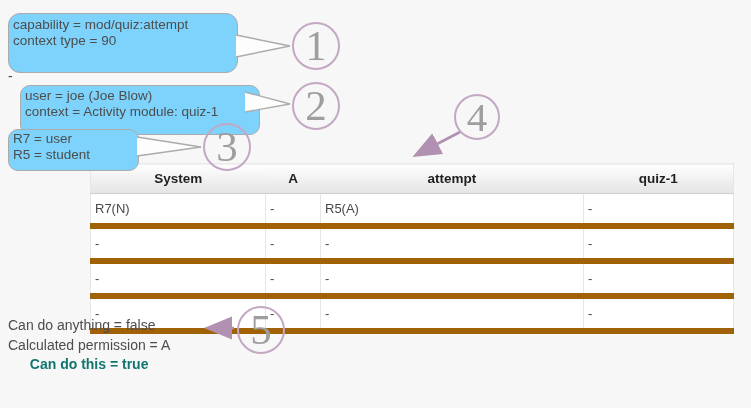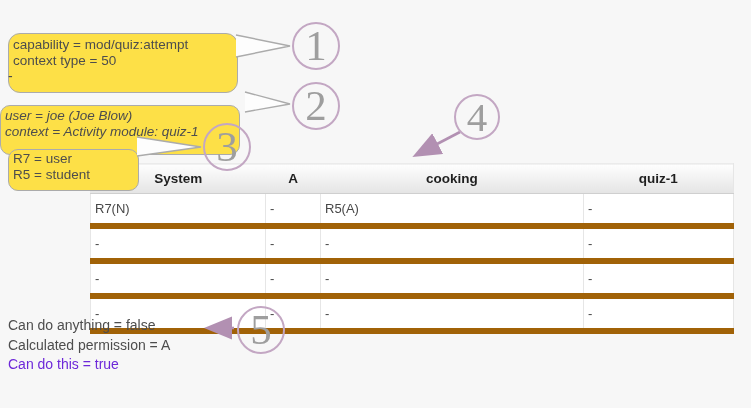--- a/index.html
+++ b/index.html
@@ -7,34 +7,33 @@
     width:751px;height:408px;position:relative;overflow:hidden;
     background:#f7f7f7;
     font-family:"Liberation Sans",sans-serif;
     color:#4d4d4d;
   }
   .stage{position:absolute;left:0;top:0;width:751px;height:408px;}
 
   
   .bubble{
     position:absolute;
-    background:#fde047;
+    background:#7dd3fc;
     border:1.5px solid #ababab;
     border-radius:12px;
     box-sizing:border-box;
     font-size:13.5px;
     line-height:16px;
     color:#4d4d4d;
     padding:3px 2px 0 4px;
     white-space:nowrap;
     z-index:2;
-    margin-top:20px;
   }
   .bubble-1{left:8px;top:13px;width:230px;height:60px;}
-  .bubble-2{left:0;top:85px;width:240px;height:50px;border-radius:10px;padding-top:2px;font-style:italic;}
+  .bubble-2{left:20px;top:85px;width:240px;height:50px;border-radius:10px;padding-top:2px;}
   .bubble-3{left:8px;top:129px;width:131px;height:42px;border-radius:10px;padding-top:1px;}
 
   
   .num-circle{
     position:absolute;
     width:48px;height:48px;
     border:2px solid #c3a7c3;
     border-radius:50%;
     box-sizing:border-box;
     text-align:center;
@@ -83,30 +82,30 @@
     text-align:left;vertical-align:middle;
     padding:0 0 0 4px;
     white-space:nowrap;
     margin-top:36px;
   }
   .perm-table th:last-child{border-right:1px solid #e6e6e6;}
   .col-system{width:175px;} .col-a{width:55px;} .col-cooking{width:263px;} .col-quiz{width:150px;}
 
   
   .summary{position:absolute;left:8px;top:316px;font-size:14px;line-height:19.5px;color:#4d4d4d;z-index:2;white-space:nowrap;}
-  .summary .bold-line{font-weight:normal;color:#6d28d9;}
+  .summary .bold-line{font-weight:bold;color:#0f766e;text-align:center;}
 </style>
 </head>
 <body>
 
 <div class="stage">
 
   <div class="bubble bubble-1">
     <div>capability = mod/quiz:attempt</div>
-    <div>context type = 50</div>
+    <div>context type = 90</div>
   </div>
 
   <div class="stray-dash">-</div>
 
   <div class="bubble bubble-2">
     <div>user = joe (Joe Blow)</div>
     <div>context = Activity module: quiz-1</div>
   </div>
 
   <div class="bubble bubble-3">
@@ -137,21 +136,21 @@
     <colgroup>
       <col class="col-system">
         <col class="col-a">
         <col class="col-cooking">
         <col class="col-quiz">
     </colgroup>
     <thead>
       <tr>
         <th>System</th>
         <th>A</th>
-        <th>cooking</th>
+        <th>attempt</th>
         <th>quiz-1</th>
       </tr>
     </thead>
     <tbody>
       <tr>
         <td>R7(N)</td>
         <td>-</td>
         <td>R5(A)</td>
         <td>-</td>
       </tr>

